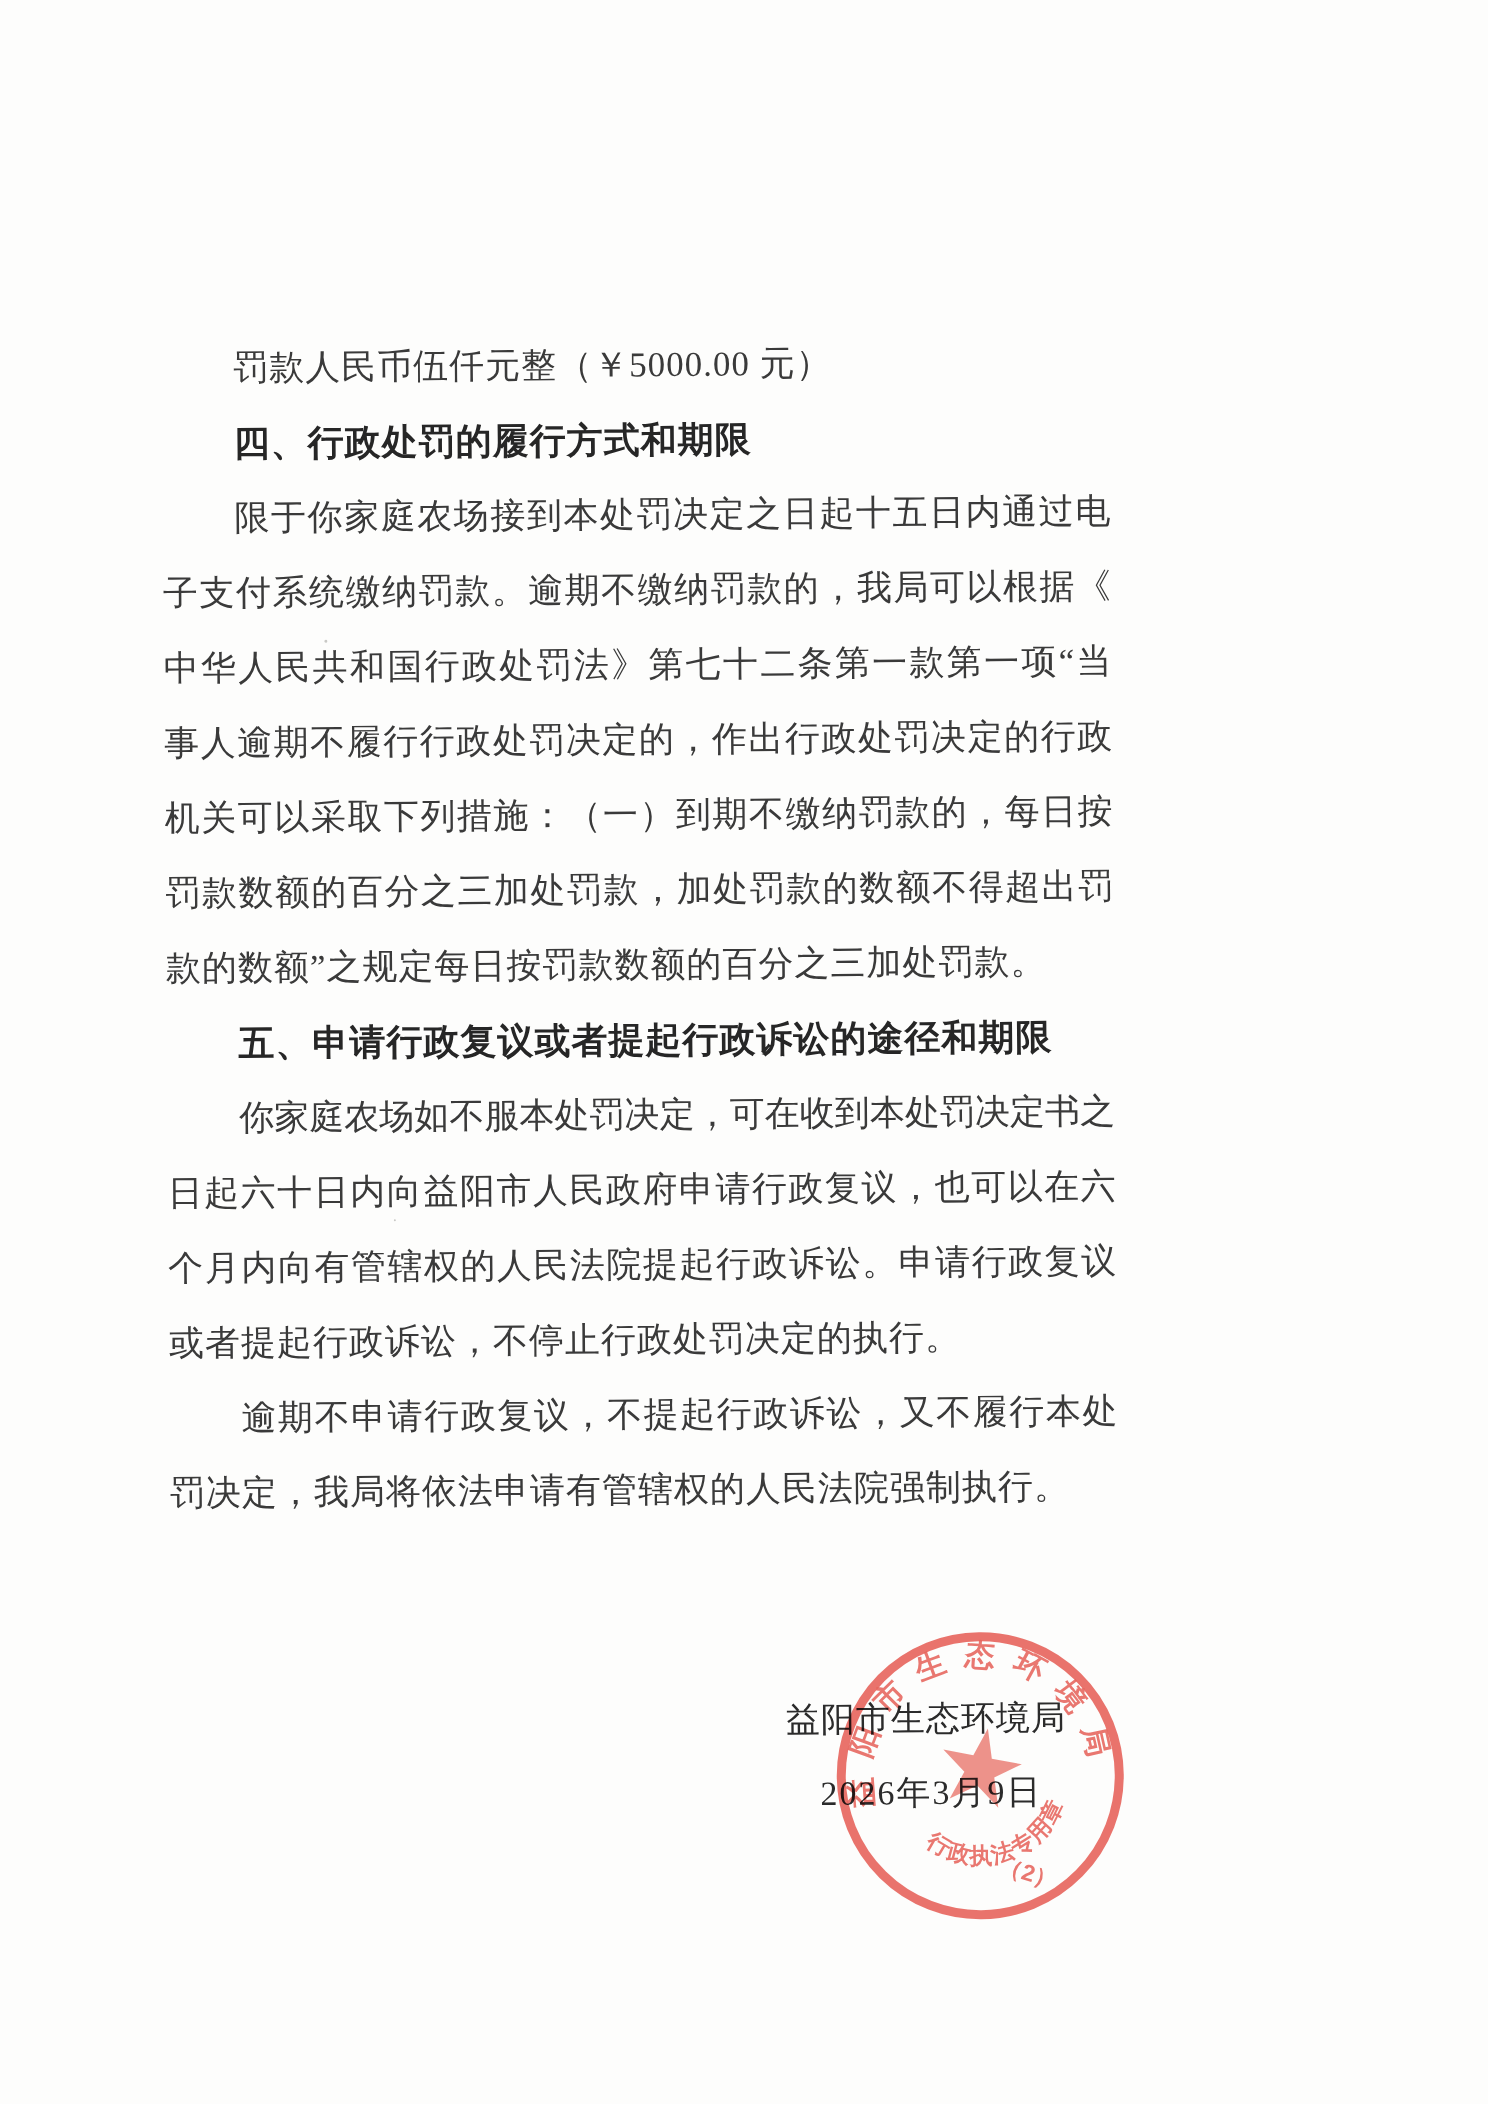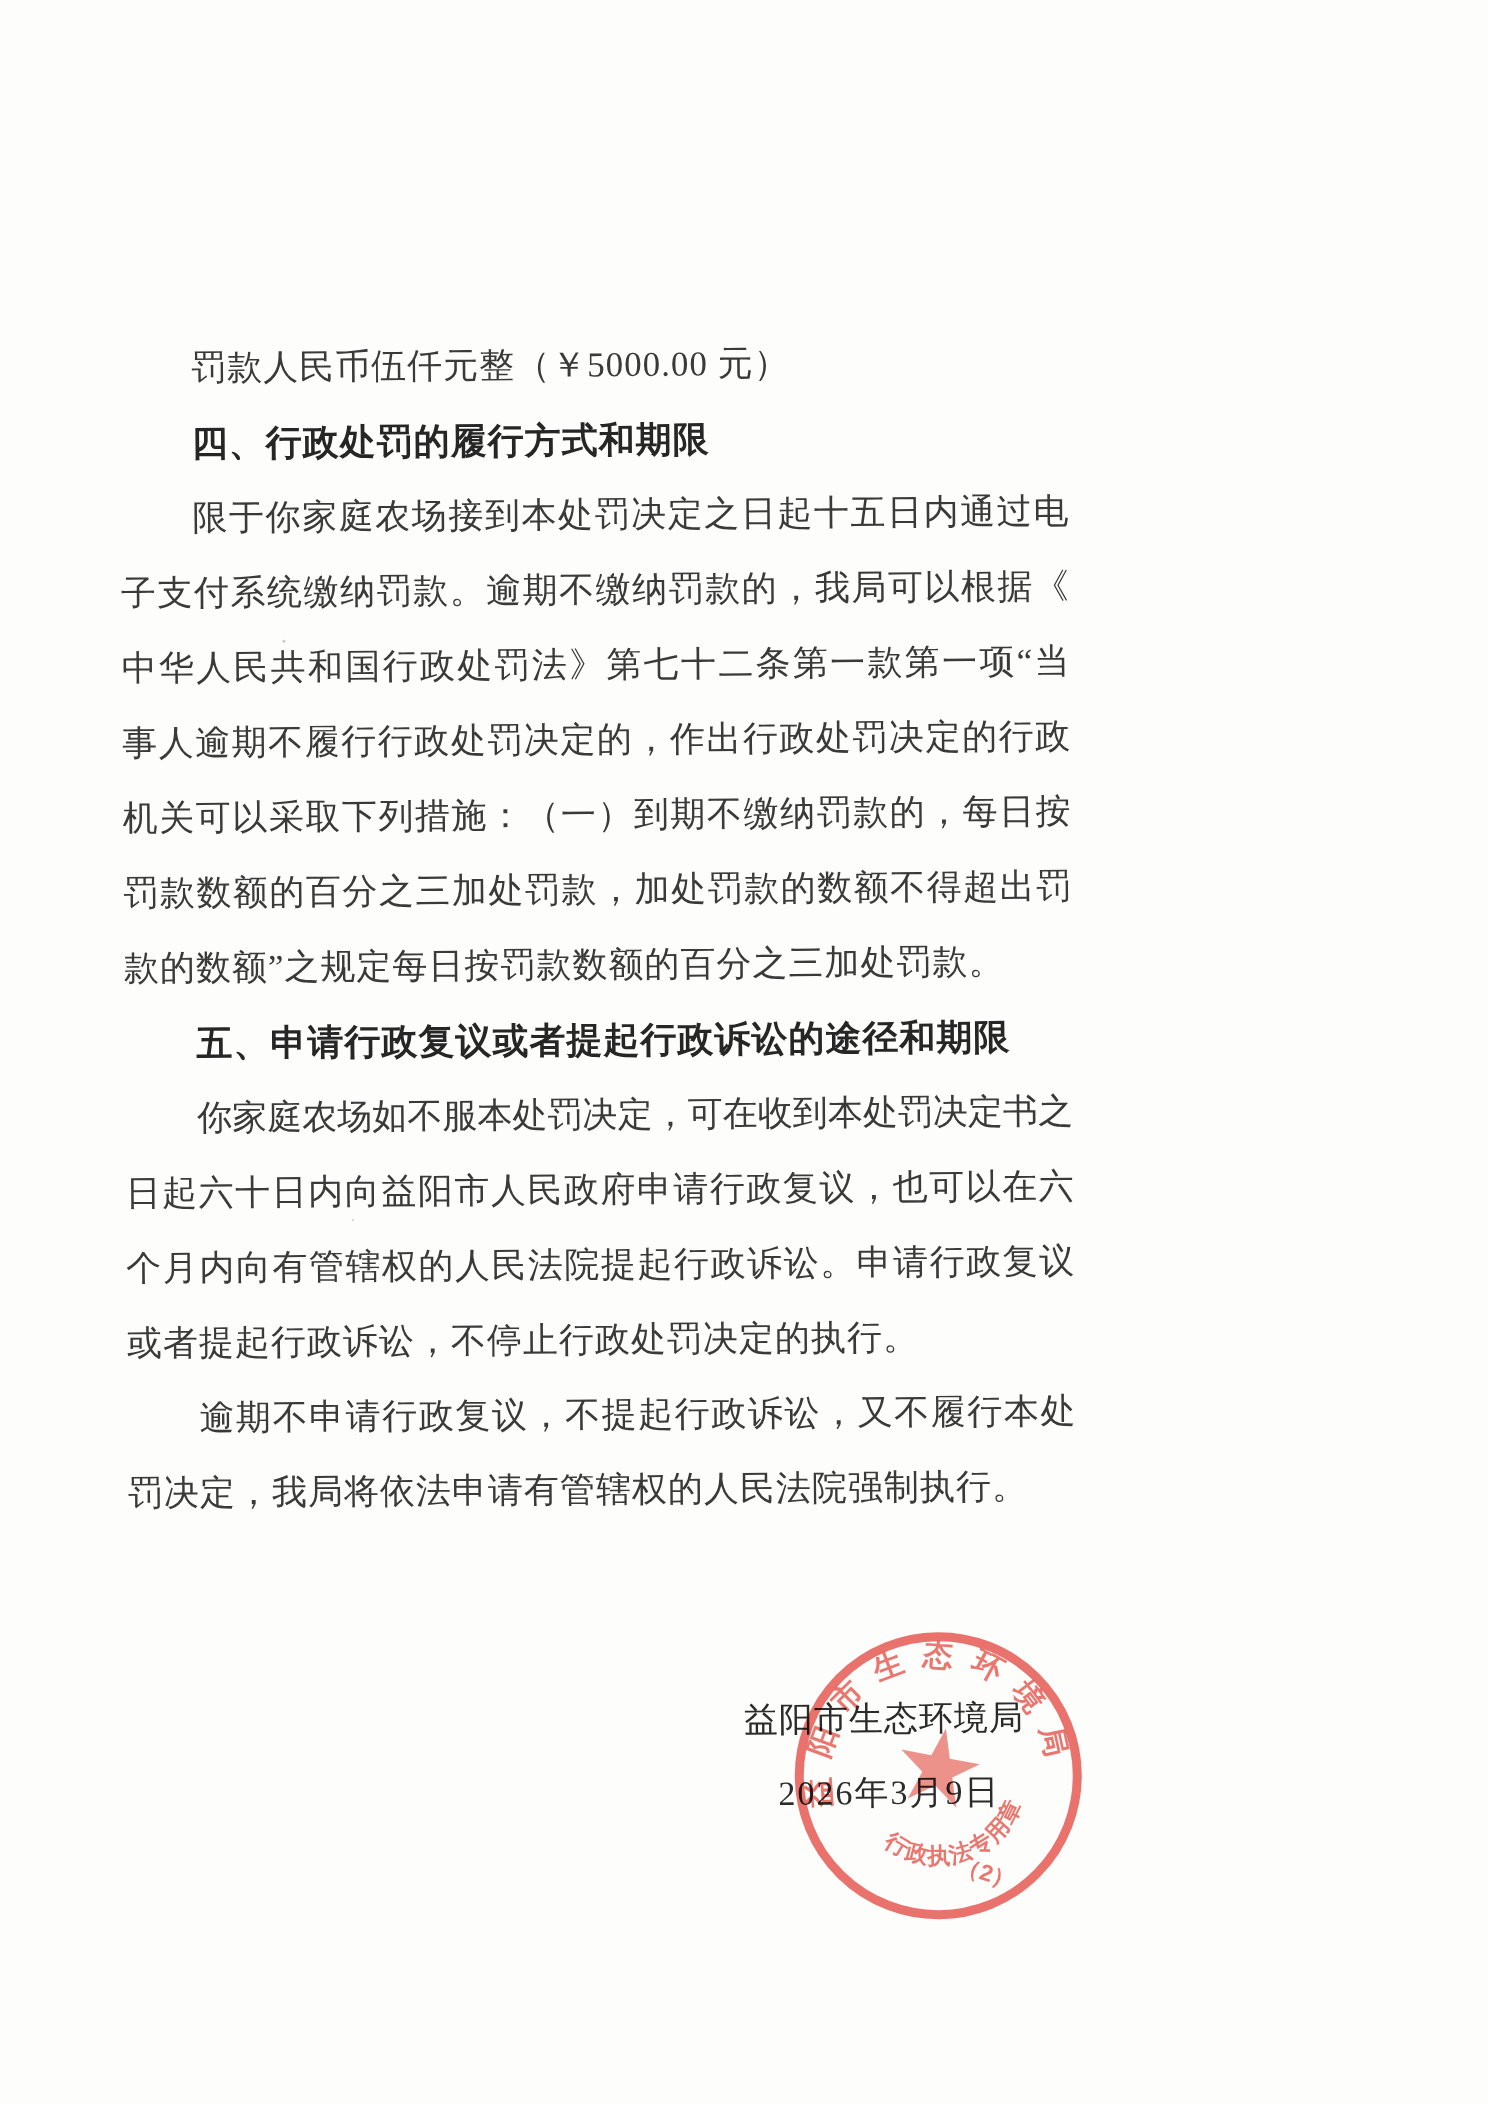--- a/index.html
+++ b/index.html
@@ -1,21 +1,21 @@
 <!DOCTYPE html>
 <html><head>
 <meta charset="utf-8">
 <style>
   html,body{margin:0;padding:0;}
   body{
     width:1488px;height:2104px;position:relative;overflow:hidden;
     background:#fdfdfc;
     font-family:"Liberation Serif","DejaVu Serif",serif;
   }
-  .page{position:absolute;inset:0;}
+  .page{position:absolute;inset:0;margin-left:42px;}
   .tilt{
     position:absolute;inset:0;
     transform:rotate(-0.45deg);
     transform-origin:640px 980px;
   }
   .textblock{
     position:absolute;left:124px;top:327px;width:948px;
   }
   .ln{
     height:75px;line-height:75px;font-size:35px;color:#3a3a3a;

